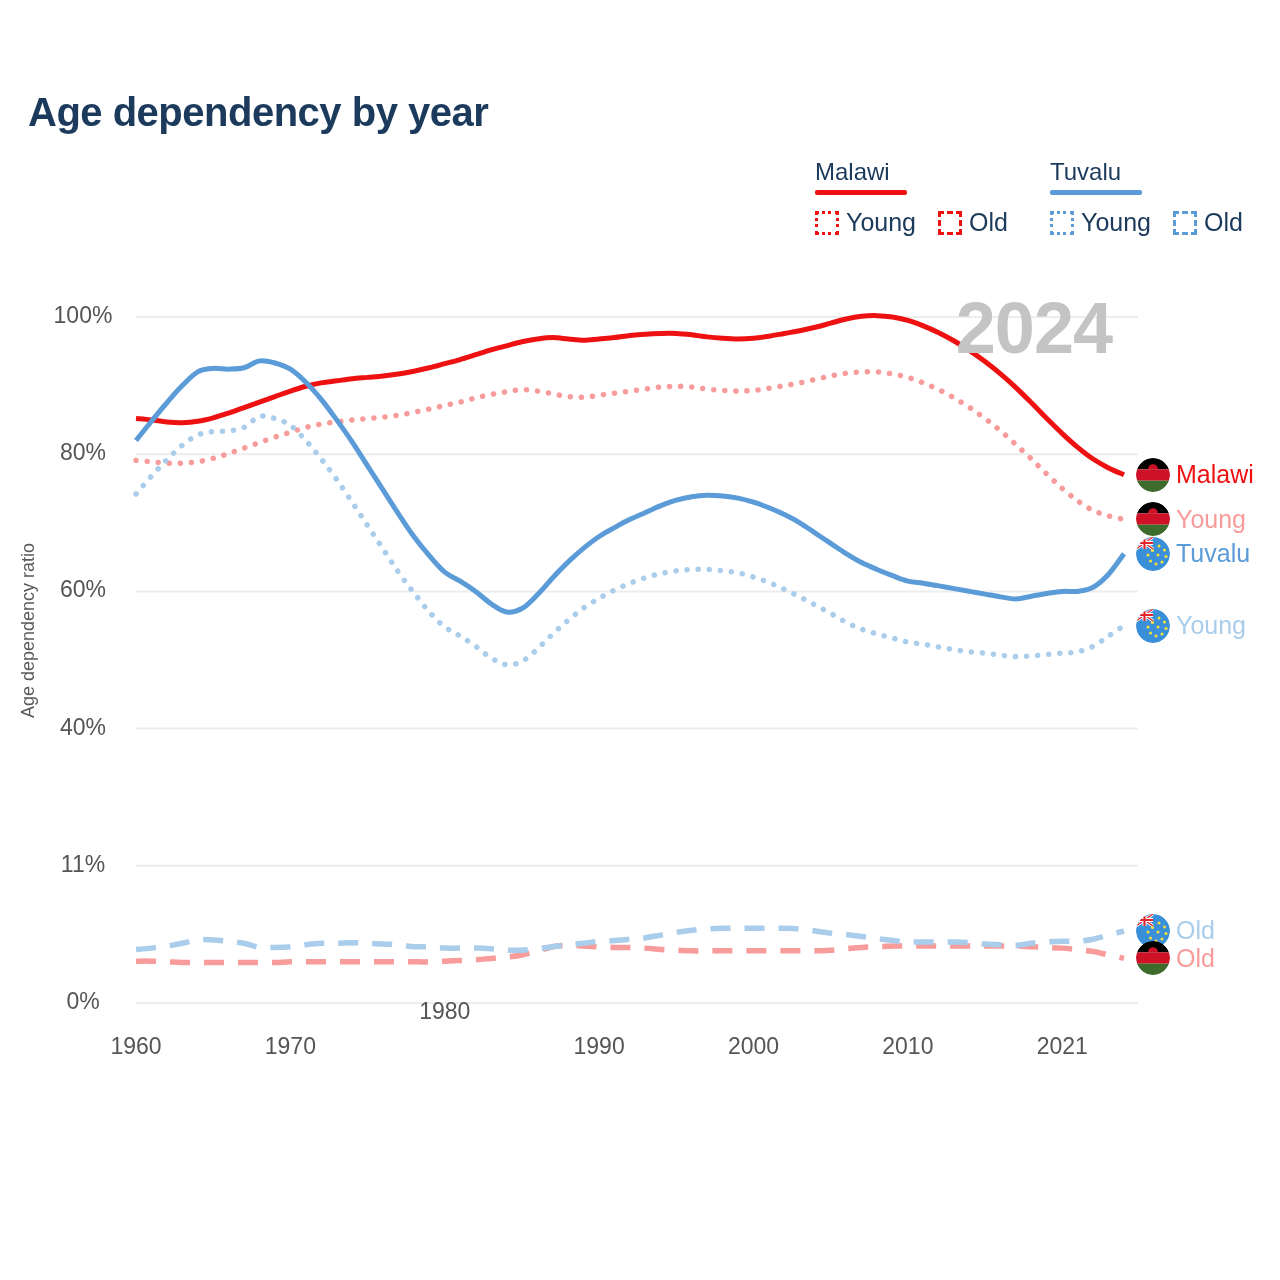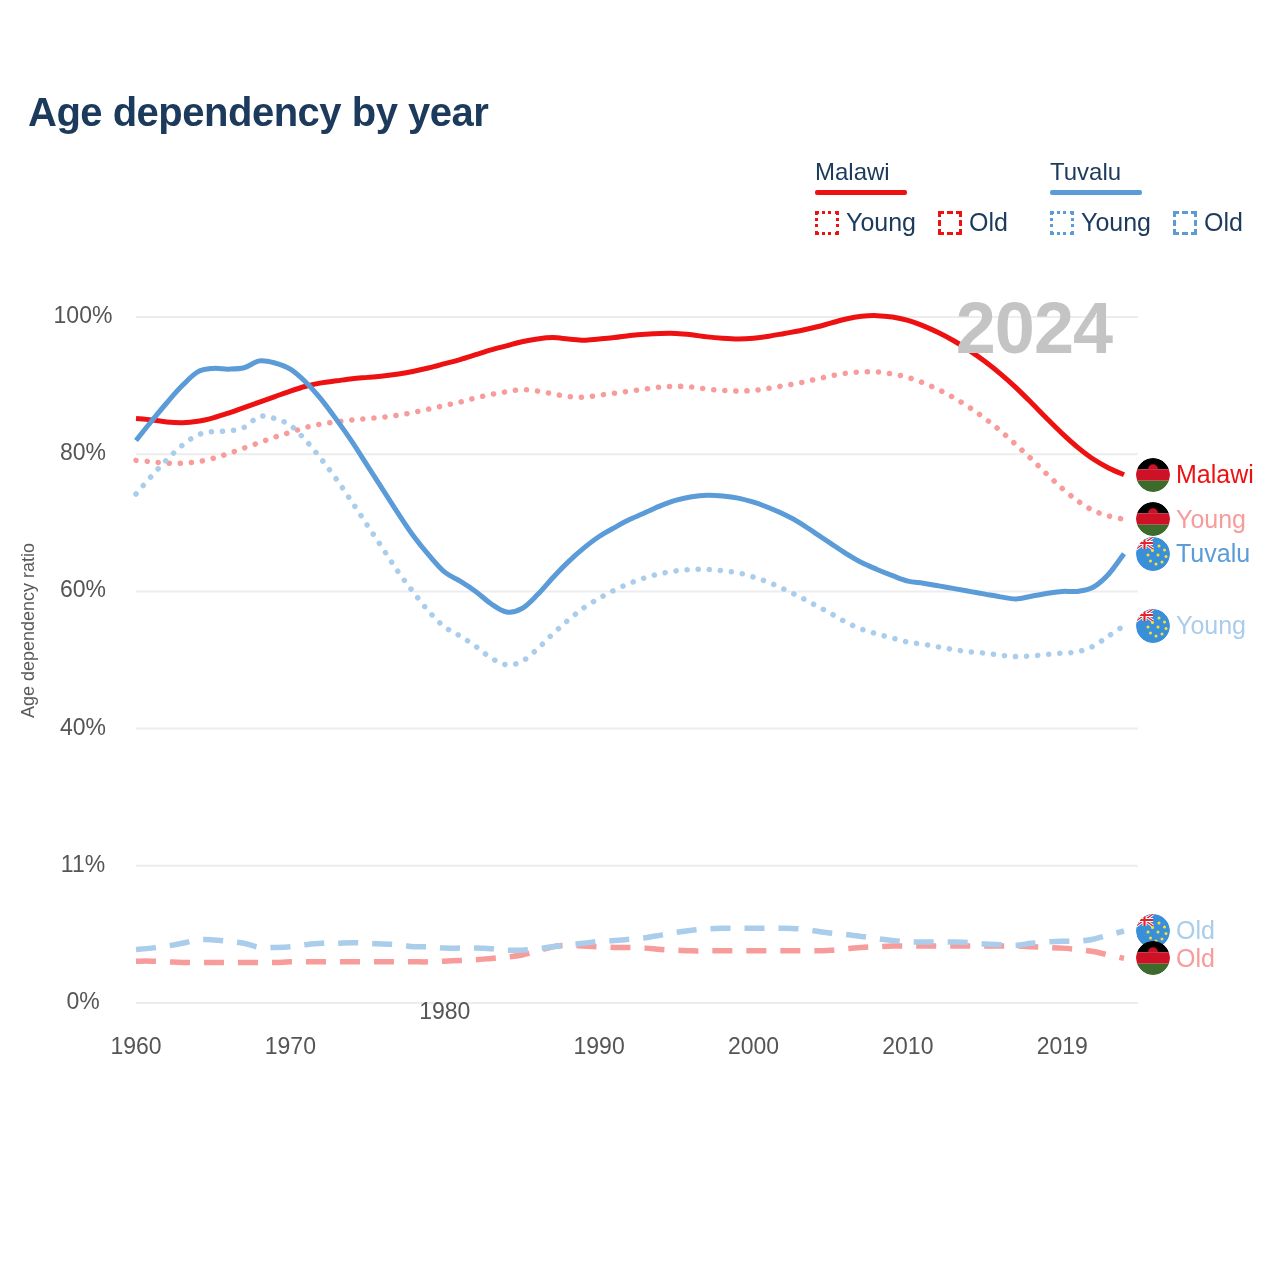--- a/index.html
+++ b/index.html
@@ -238,21 +238,21 @@
         <div class="tick-label y-tick" style="top: 439.2px;">80%</div>
         <div class="tick-label y-tick" style="top: 302px;">100%</div>
       </div>
     <div id="x-ticks">
         <div class="tick-label x-tick" style="left: 76px; top: 1033px;">1960</div>
         <div class="tick-label x-tick" style="left: 230.375px; top: 1033px;">1970</div>
         <div class="tick-label x-tick" style="left: 384.75px; top: 998px;">1980</div>
         <div class="tick-label x-tick" style="left: 539.125px; top: 1033px;">1990</div>
         <div class="tick-label x-tick" style="left: 693.5px; top: 1033px;">2000</div>
         <div class="tick-label x-tick" style="left: 847.875px; top: 1033px;">2010</div>
-        <div class="tick-label x-tick" style="left: 1002.25px; top: 1033px;">2019</div>
+        <div class="tick-label x-tick" style="left: 1002.25px; top: 1033px;">2021</div>
       </div>
     <div id="end-labels">
         <div class="end-label" style="left: 1136px; top: 457.78px;">
           <span class="flag"><svg width="34" height="34" viewBox="0 0 34 34">
     <clipPath id="mwclip">
                 <circle cx="17" cy="17" r="17"></circle>
               </clipPath>
     <g clip-path="url(#mwclip)">
       <rect x="0" y="0" width="34" height="11.34" fill="#000000"></rect>
       <rect x="0" y="11.34" width="34" height="11.33" fill="#ce1126"></rect>

